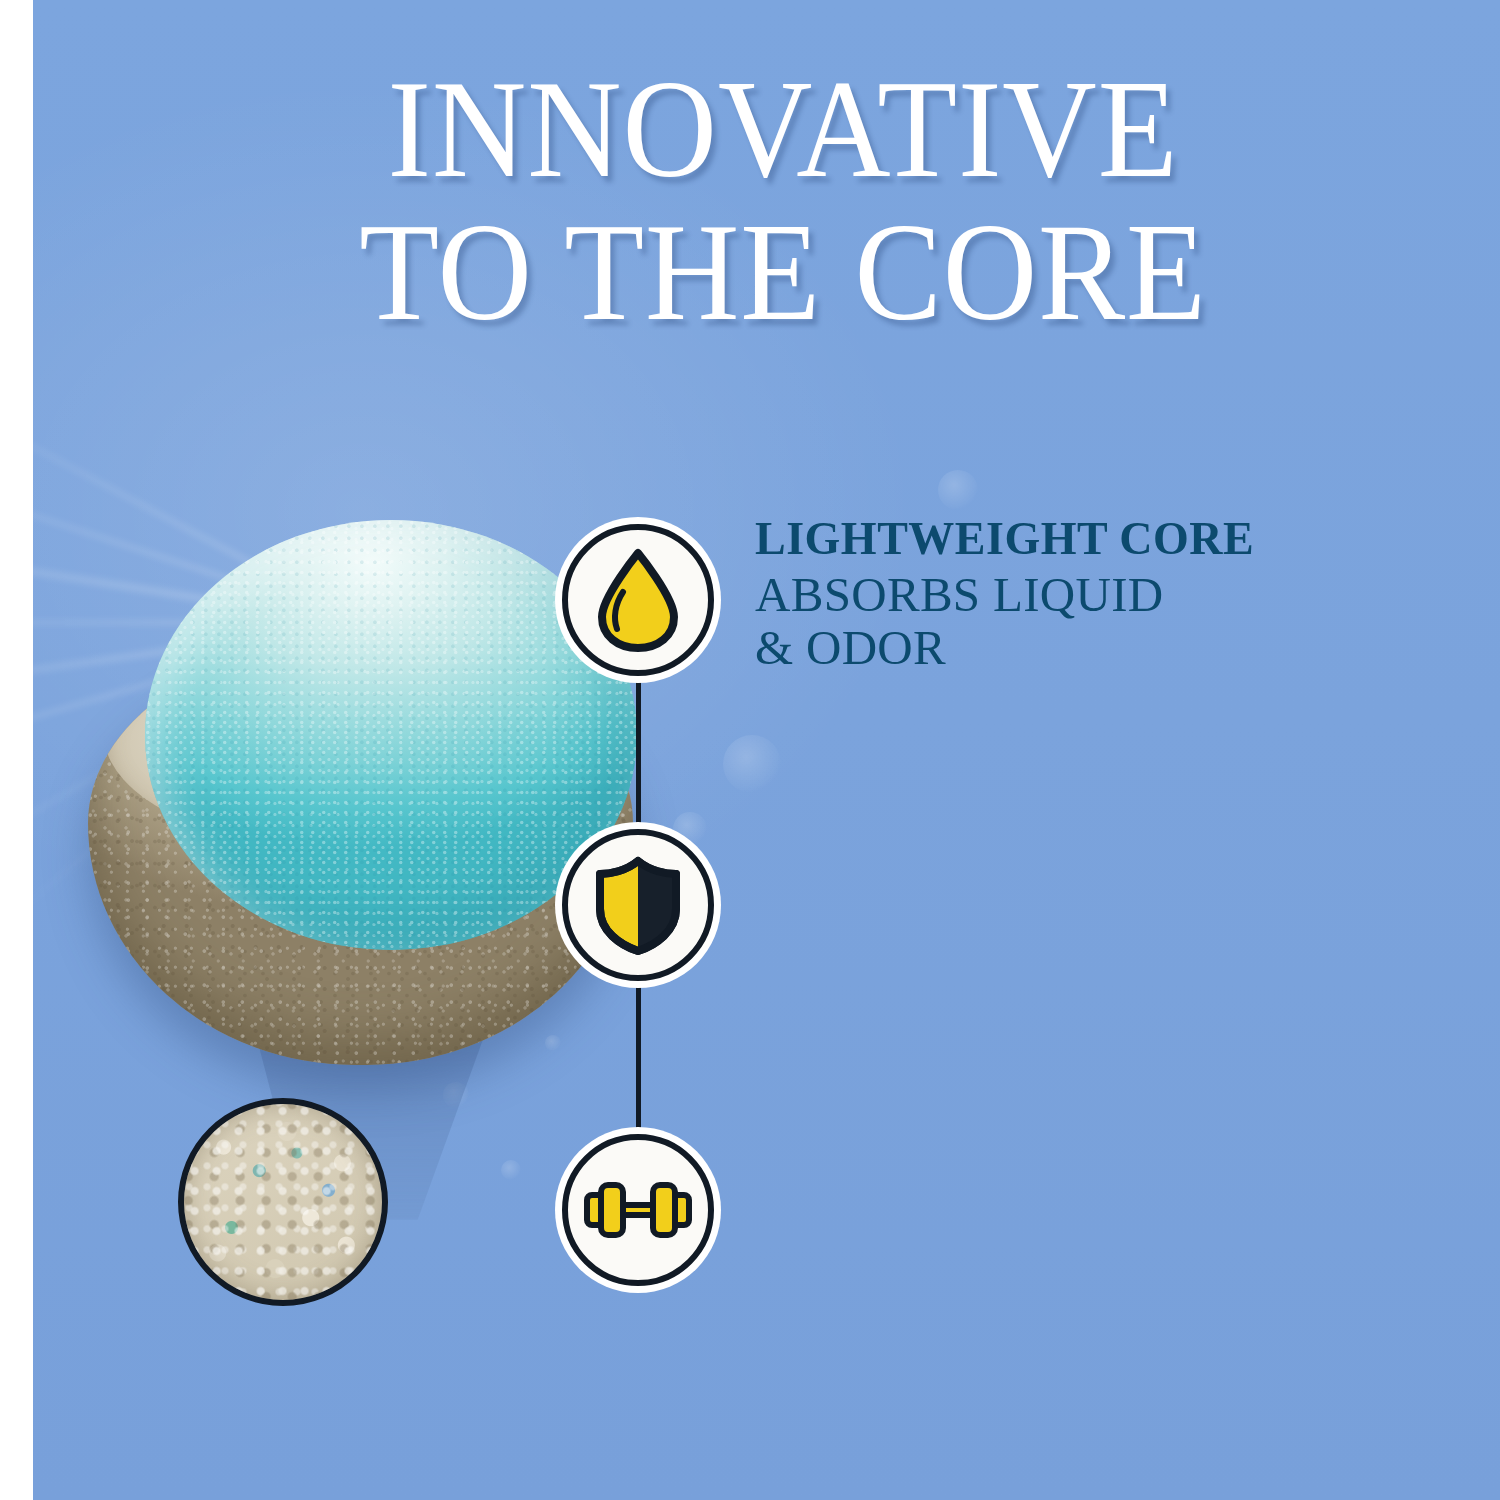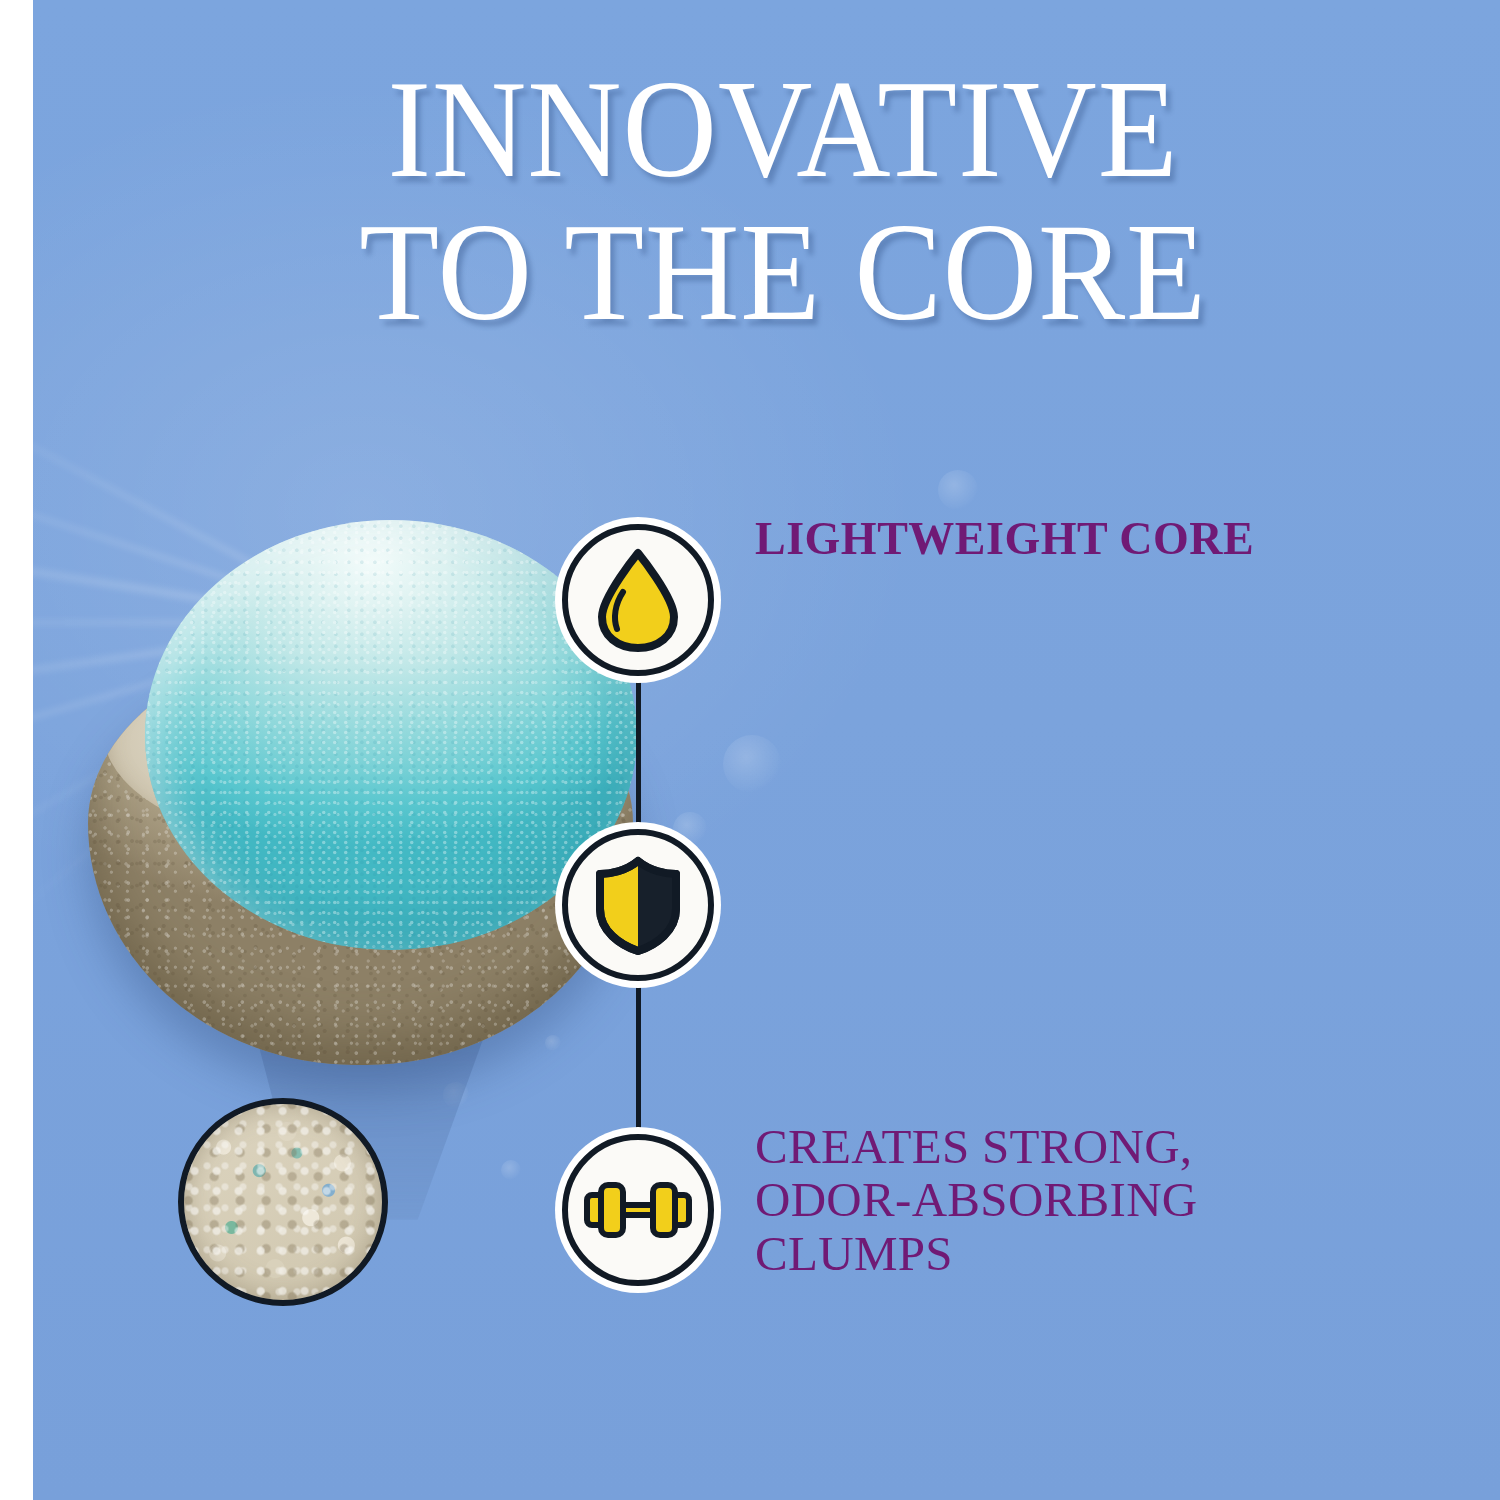--- a/index.html
+++ b/index.html
@@ -212,21 +212,21 @@
     position: absolute;
     left: 50%;
     top: 50%;
     transform: translate(-50%, -50%);
   }
 
   .feature-text {
     position: absolute;
     left: 722px;
     width: 700px;
-    color: #701a75;
+    color: #0c4a6e;
   }
   .feature-head {
     font-size: 46px;
     font-weight: 700;
     letter-spacing: 0.5px;
     line-height: 1.0;
     margin: 0 0 6px 0;
   }
   .feature-body {
     font-size: 49px;
@@ -284,20 +284,22 @@
 
   <div class="feature-icon" style="left:529px; top:524px;">
     <div class="ring"></div>
     <svg width="86" height="104" viewBox="0 0 86 104">
       <path d="M43 5 C43 5 79 49 79 69 C79 88 63 100 43 100 C23 100 7 88 7 69 C7 49 43 5 43 5 Z" fill="#f2cf1b" stroke="#111a25" stroke-width="8" stroke-linejoin="round"></path>
       <path d="M28 44 C20 56 18 70 22 81" fill="none" stroke="#111a25" stroke-width="6" stroke-linecap="round"></path>
     </svg>
   </div>
   <div class="feature-text" style="top:516px;">
     <p class="feature-head">LIGHTWEIGHT CORE</p>
+    <p class="feature-body">ABSORBS LIQUID
+&amp; ODOR</p>
   </div>
 
   <div class="feature-icon" style="left:529px; top:829px;">
     <div class="ring"></div>
     <svg width="92" height="100" viewBox="0 0 92 100">
       <path d="M46 6 C34 16 18 19 8 19 L8 54 C8 76 28 90 46 96 C64 90 84 76 84 54 L84 19 C74 19 58 16 46 6 Z" fill="#f2cf1b" stroke="#111a25" stroke-width="8" stroke-linejoin="round"></path>
       <path d="M46 6 C58 16 74 19 84 19 L84 54 C84 76 64 90 46 96 Z" fill="#17202b"></path>
       <path d="M46 6 C34 16 18 19 8 19 L8 54 C8 76 28 90 46 96 C64 90 84 76 84 54 L84 19 C74 19 58 16 46 6 Z" fill="none" stroke="#111a25" stroke-width="8" stroke-linejoin="round"></path>
     </svg>
   </div>
@@ -306,18 +308,15 @@
     <div class="ring"></div>
     <svg width="110" height="62" viewBox="0 0 110 62">
       <rect x="4" y="16" width="16" height="30" rx="5" fill="#f2cf1b" stroke="#111a25" stroke-width="6"></rect>
       <rect x="90" y="16" width="16" height="30" rx="5" fill="#f2cf1b" stroke="#111a25" stroke-width="6"></rect>
       <rect x="33" y="26" width="44" height="10" rx="3" fill="#f2cf1b" stroke="#111a25" stroke-width="6"></rect>
       <rect x="18" y="6" width="22" height="50" rx="7" fill="#f2cf1b" stroke="#111a25" stroke-width="6"></rect>
       <rect x="70" y="6" width="22" height="50" rx="7" fill="#f2cf1b" stroke="#111a25" stroke-width="6"></rect>
     </svg>
   </div>
   <div class="feature-text" style="top:1120px;">
-    <p class="feature-body">CREATES STRONG,
-ODOR-ABSORBING
-CLUMPS</p>
   </div>
 
 </div>
 
 </body></html>

